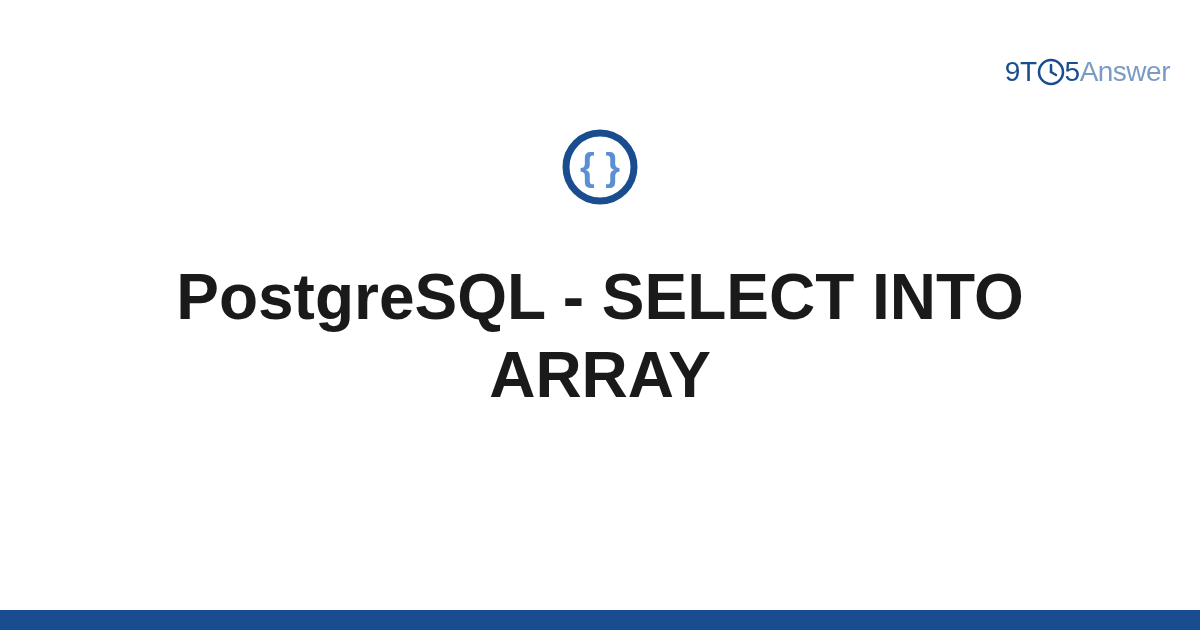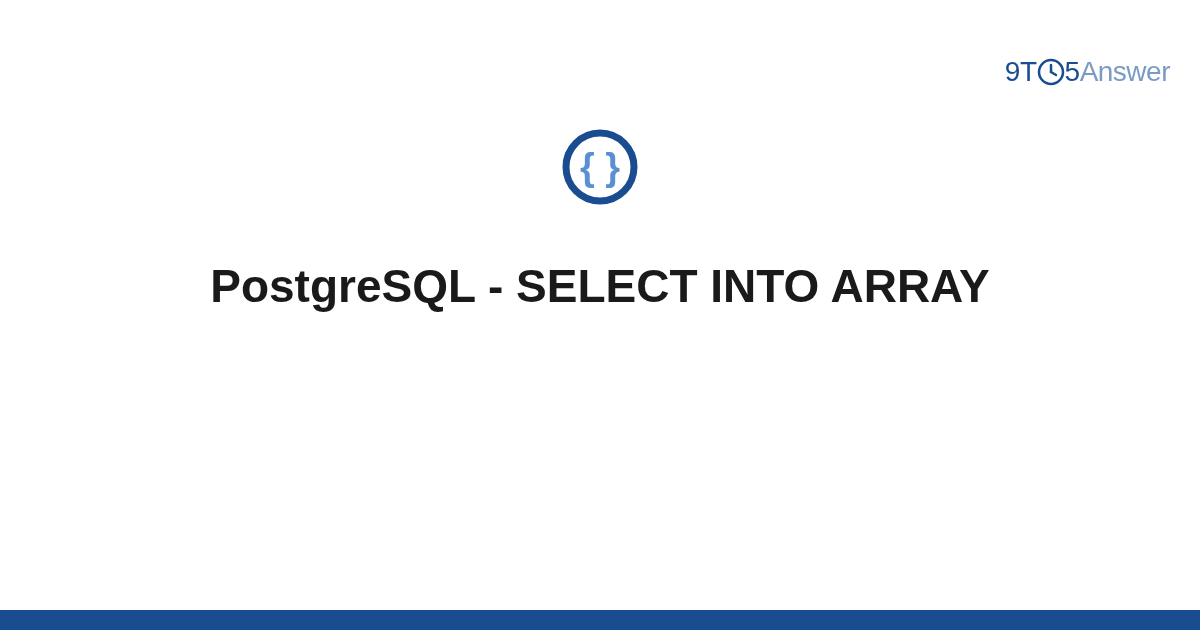--- a/index.html
+++ b/index.html
@@ -50,21 +50,21 @@
       transform: translateX(-50%);
       width: 78px;
       height: 78px;
     }
     .title {
       position: absolute;
       top: 258px;
       left: 0;
       right: 0;
       text-align: center;
-      font-size: 46px;
+      font-size: 64px;
       font-weight: 700;
       color: #1a1a1a;
       line-height: 1.22;
       padding: 0 60px;
     }
     .footer-bar {
       position: absolute;
       bottom: 0;
       left: 0;
       right: 0;

